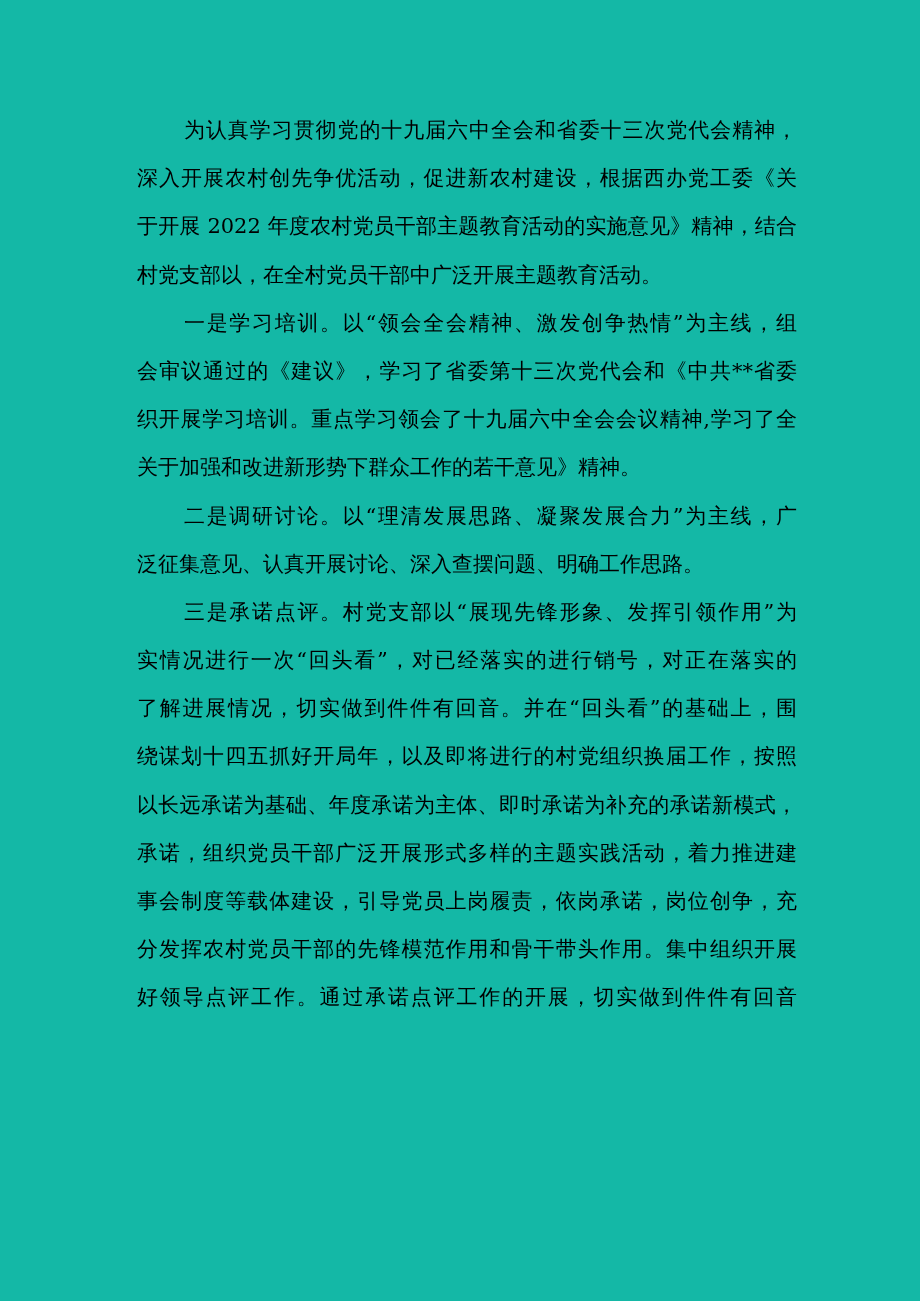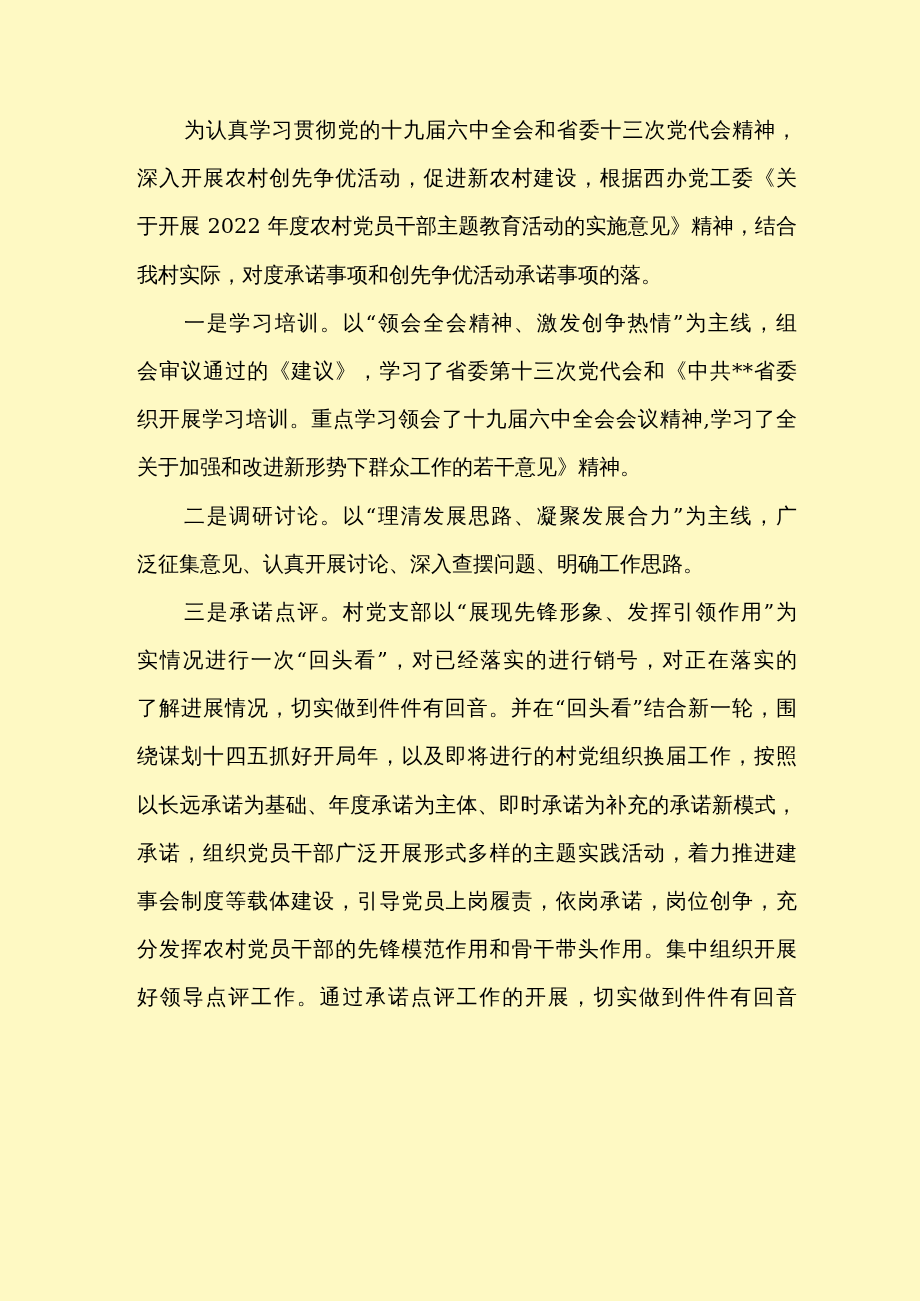--- a/index.html
+++ b/index.html
@@ -4,21 +4,21 @@
 <style>
   html, body {
     margin: 0;
     padding: 0;
     background: #ffffff;
   }
   .page {
     position: relative;
     width: 920px;
     height: 1301px;
-    background: #fef9c3;
+    background: #14b8a6;
     overflow: hidden;
     font-family: "DejaVu Serif", serif;
   }
   .doc-body {
     position: absolute;
     left: 137px;
     top: 106px;
     width: 660px;
     color: #000000;
     font-size: 21px;
@@ -39,30 +39,30 @@
   }
 </style>
 </head>
 <body>
 
 <div class="page">
   <div class="doc-body">
     <div class="line indent">为认真学习贯彻党的十九届六中全会和省委十三次党代会精神，</div>
     <div class="line">深入开展农村创先争优活动，促进新农村建设，根据西办党工委《关</div>
     <div class="line">于开展 2022 年度农村党员干部主题教育活动的实施意见》精神，结合</div>
-    <div class="line para-end">我村实际，对度承诺事项和创先争优活动承诺事项的落。</div>
+    <div class="line para-end">村党支部以，在全村党员干部中广泛开展主题教育活动。</div>
     <div class="line indent">一是学习培训。以“领会全会精神、激发创争热情”为主线，组</div>
     <div class="line">会审议通过的《建议》，学习了省委第十三次党代会和《中共**省委</div>
     <div class="line">织开展学习培训。重点学习领会了十九届六中全会会议精神,学习了全</div>
     <div class="line para-end">关于加强和改进新形势下群众工作的若干意见》精神。</div>
     <div class="line indent">二是调研讨论。以“理清发展思路、凝聚发展合力”为主线，广</div>
     <div class="line para-end">泛征集意见、认真开展讨论、深入查摆问题、明确工作思路。</div>
     <div class="line indent">三是承诺点评。村党支部以“展现先锋形象、发挥引领作用”为</div>
     <div class="line">实情况进行一次“回头看”，对已经落实的进行销号，对正在落实的</div>
-    <div class="line">了解进展情况，切实做到件件有回音。并在“回头看”结合新一轮，围</div>
+    <div class="line">了解进展情况，切实做到件件有回音。并在“回头看”的基础上，围</div>
     <div class="line">绕谋划十四五抓好开局年，以及即将进行的村党组织换届工作，按照</div>
     <div class="line">以长远承诺为基础、年度承诺为主体、即时承诺为补充的承诺新模式，</div>
     <div class="line">承诺，组织党员干部广泛开展形式多样的主题实践活动，着力推进建</div>
     <div class="line">事会制度等载体建设，引导党员上岗履责，依岗承诺，岗位创争，充</div>
     <div class="line">分发挥农村党员干部的先锋模范作用和骨干带头作用。集中组织开展</div>
     <div class="line">好领导点评工作。通过承诺点评工作的开展，切实做到件件有回音</div>
   </div>
 </div>
 
 </body></html>

